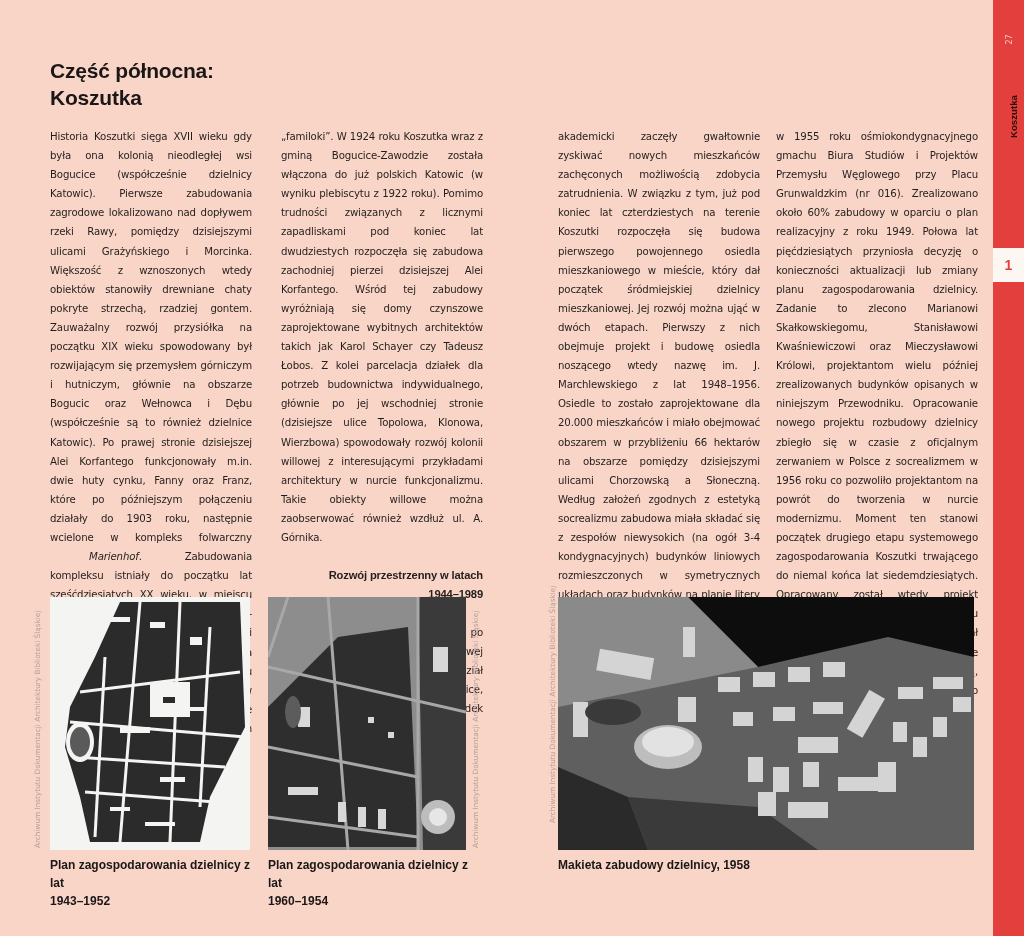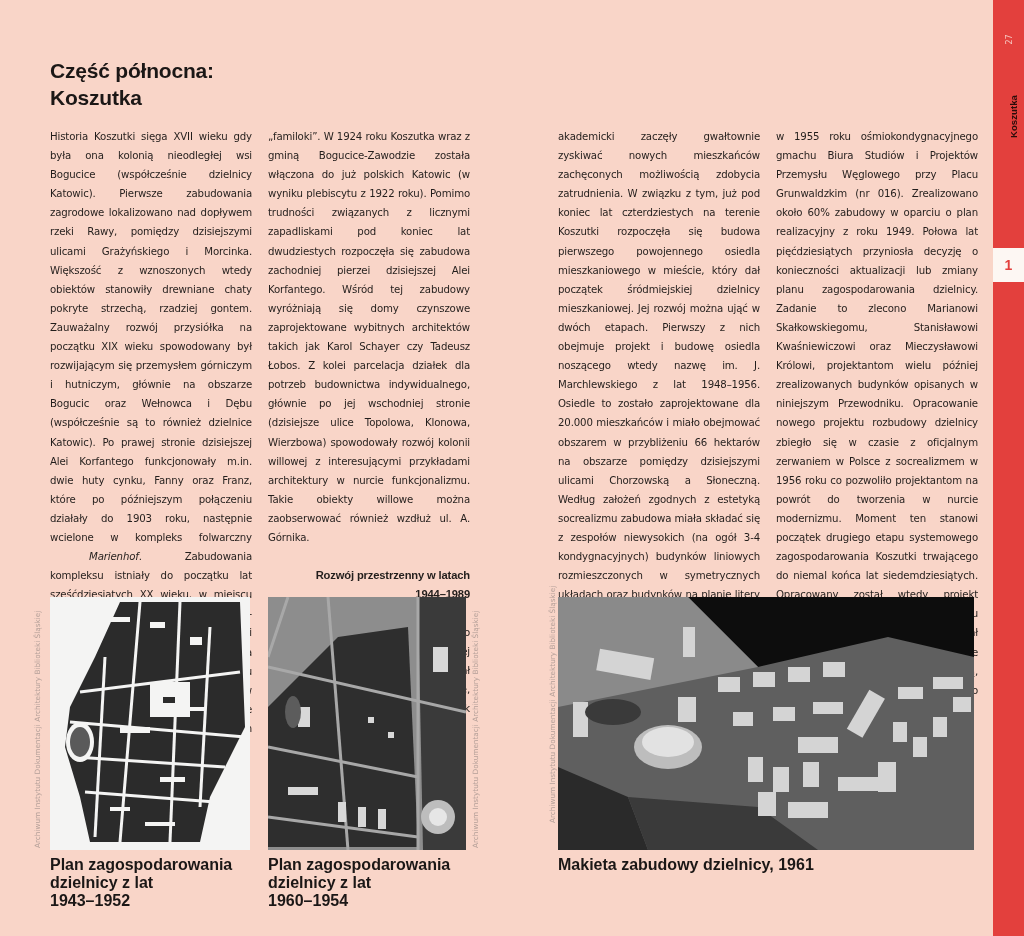--- a/index.html
+++ b/index.html
@@ -26,34 +26,34 @@
     }
     .col p { margin: 0; }
     .col .gap { height: 19px; }
     .col h3 {
       font-family: "Liberation Sans", sans-serif;
       font-size: 11.2px; font-weight: bold; line-height: 19px;
       text-align: right; margin: 0;
     }
     .col em { font-style: italic; margin-left: 39px; }
     #c1 { left: 50px; }
-    #c2 { left: 268px; }
+    #c2 { left: 281px; }
     #c3 { left: 558px; }
     #c4 { left: 776px; }
     .img { position: absolute; overflow: hidden; }
     .credit {
       position: absolute;
       font-size: 7.3px; color: #b49f98;
       white-space: nowrap;
       transform-origin: left top;
     }
     .caption {
       position: absolute;
       font-family: "Liberation Sans", sans-serif;
-      font-weight: bold; font-size: 16px; line-height: 18px;
+      font-weight: bold; font-size: 12px; line-height: 18px;
       color: #1b1716;
     }
 
     
     #img1 { left: 50px; top: 597px; width: 200px; height: 253px; background: #f4f4f3; }
     
     #img2 { left: 268px; top: 597px; width: 198px; height: 253px; background: #8a8a8a; }
     
     #img3 { left: 558px; top: 597px; width: 416px; height: 253px; background: #6b6b6b; }
 
@@ -219,21 +219,21 @@
           <rect x="395" y="100" width="18" height="15"></rect>
         <rect x="340" y="90" width="25" height="12"></rect>
           <rect x="375" y="80" width="30" height="12"></rect>
       </g>
       <ellipse cx="110" cy="150" rx="34" ry="22" fill="#bdbdbd"></ellipse>
       <ellipse cx="110" cy="145" rx="26" ry="15" fill="#e2e2e2"></ellipse>
       <ellipse cx="55" cy="115" rx="28" ry="13" fill="#3a3a3a"></ellipse>
     </svg>
   </div>
   <div class="caption" style="left:558px; top:856px; width:300px;">
-    <span>Makieta zabudowy dzielnicy, 1961</span>
+    <span>Makieta zabudowy dzielnicy, 1958</span>
   </div>
 </div>
 
 <div class="sidebar"></div>
 <div class="page-num">27</div>
 <div class="section-label">Koszutka</div>
 <div class="chapter-tab">
   <span>1</span>
 </div>
 

